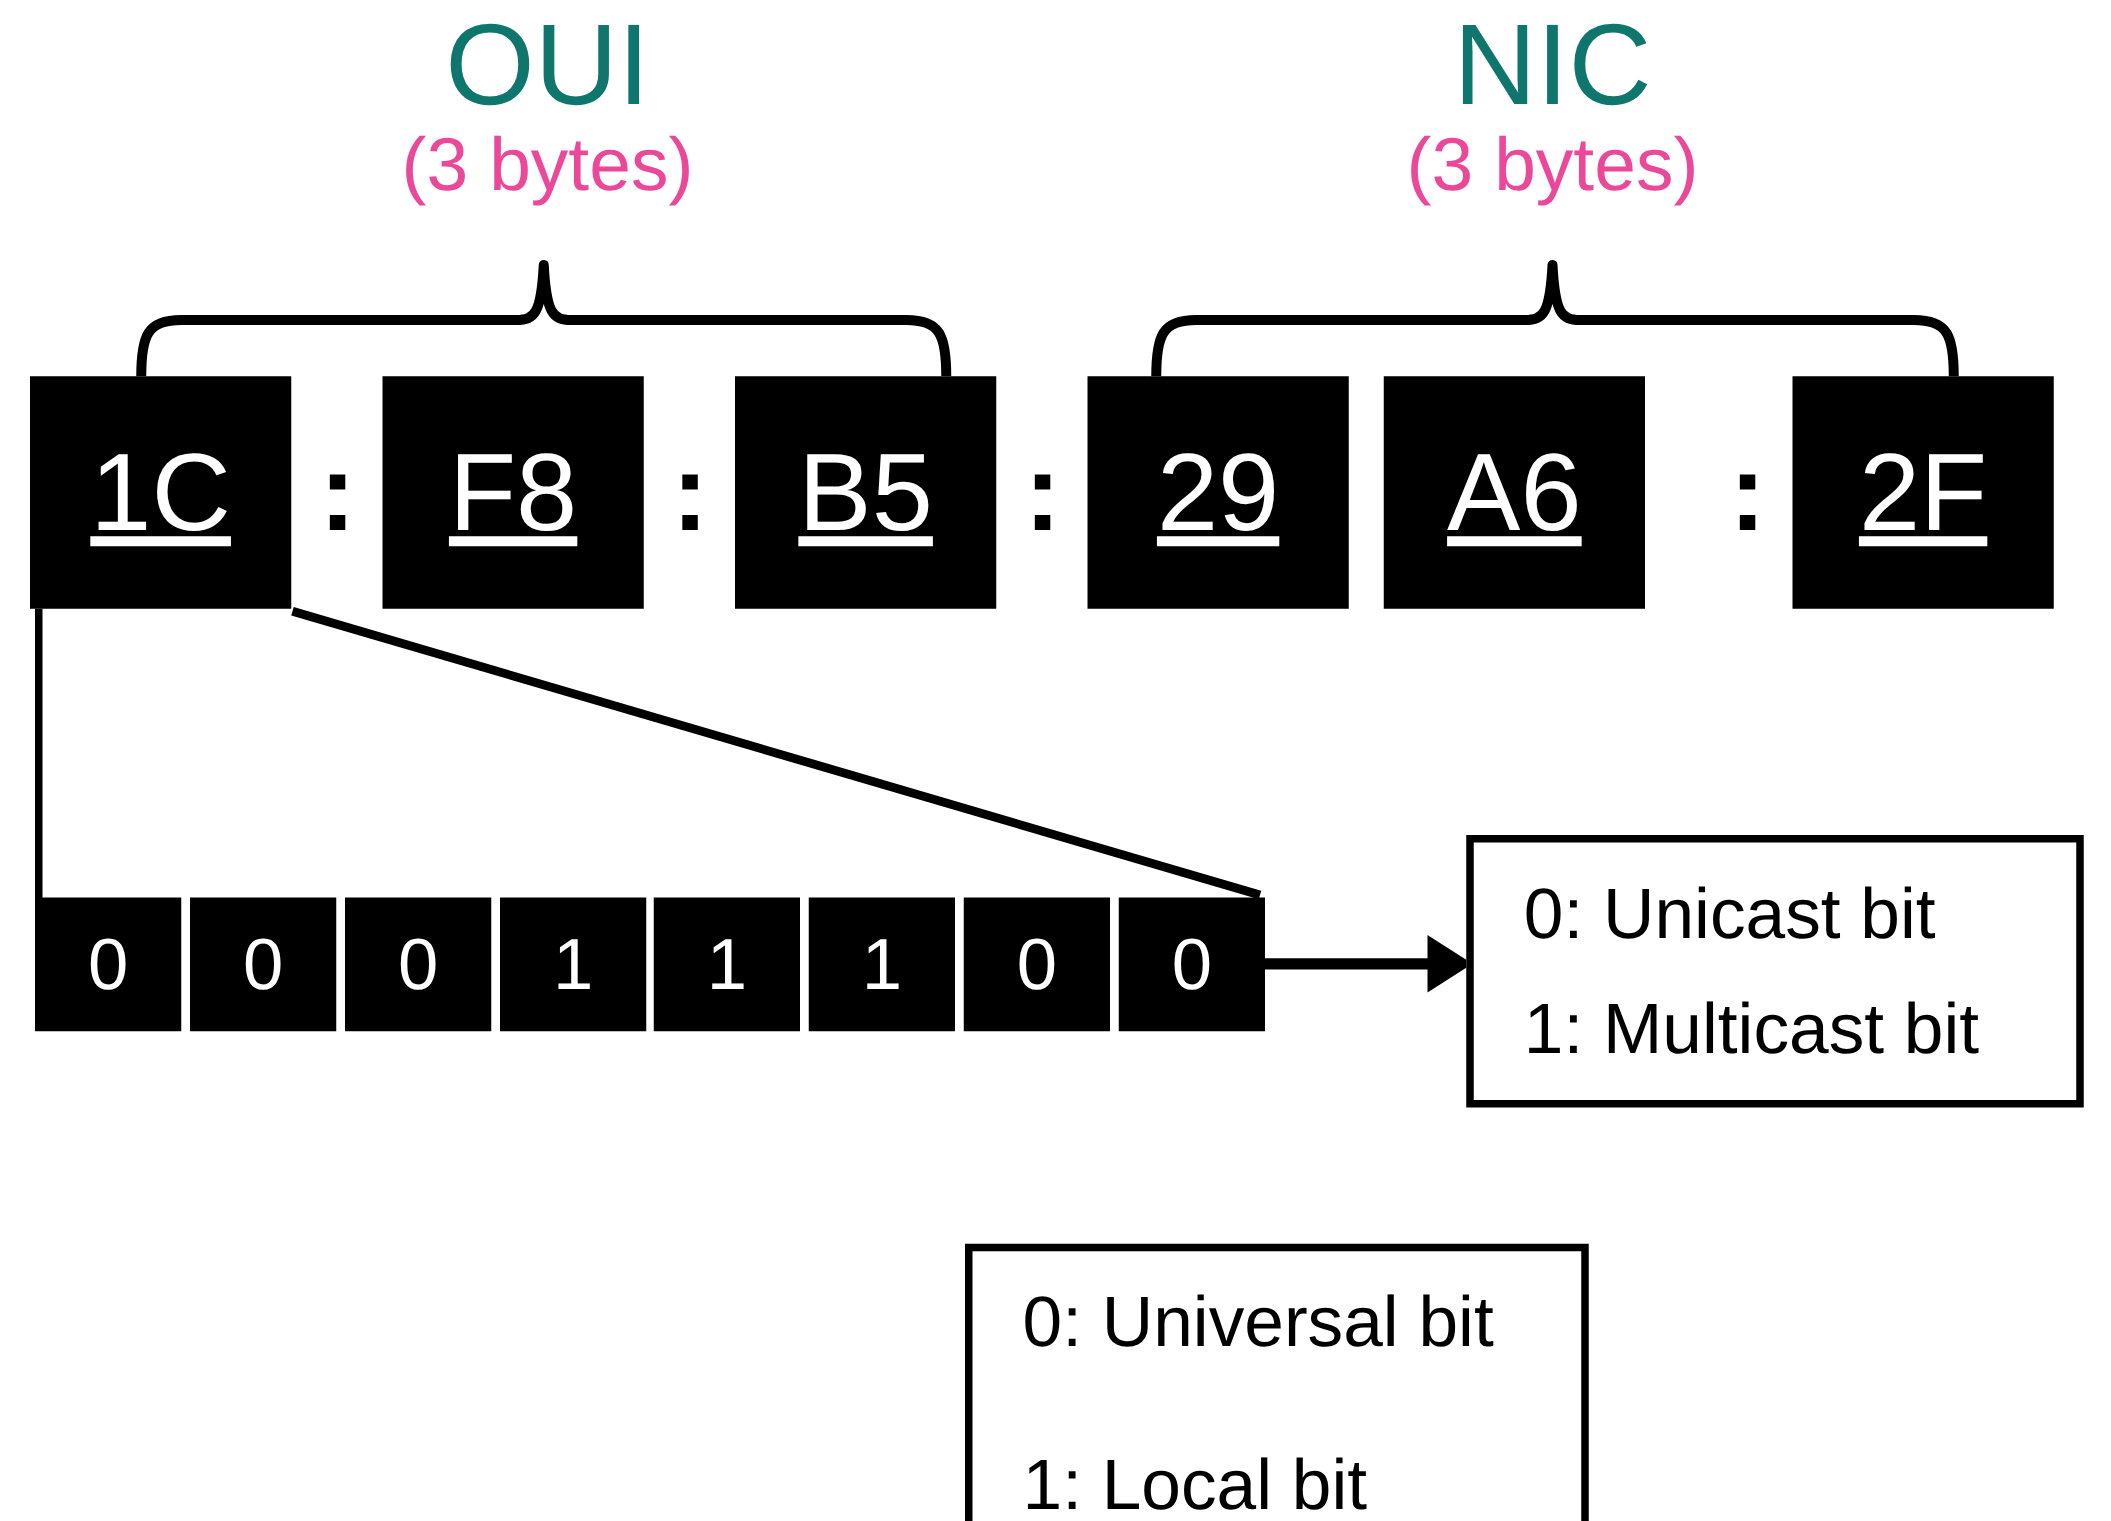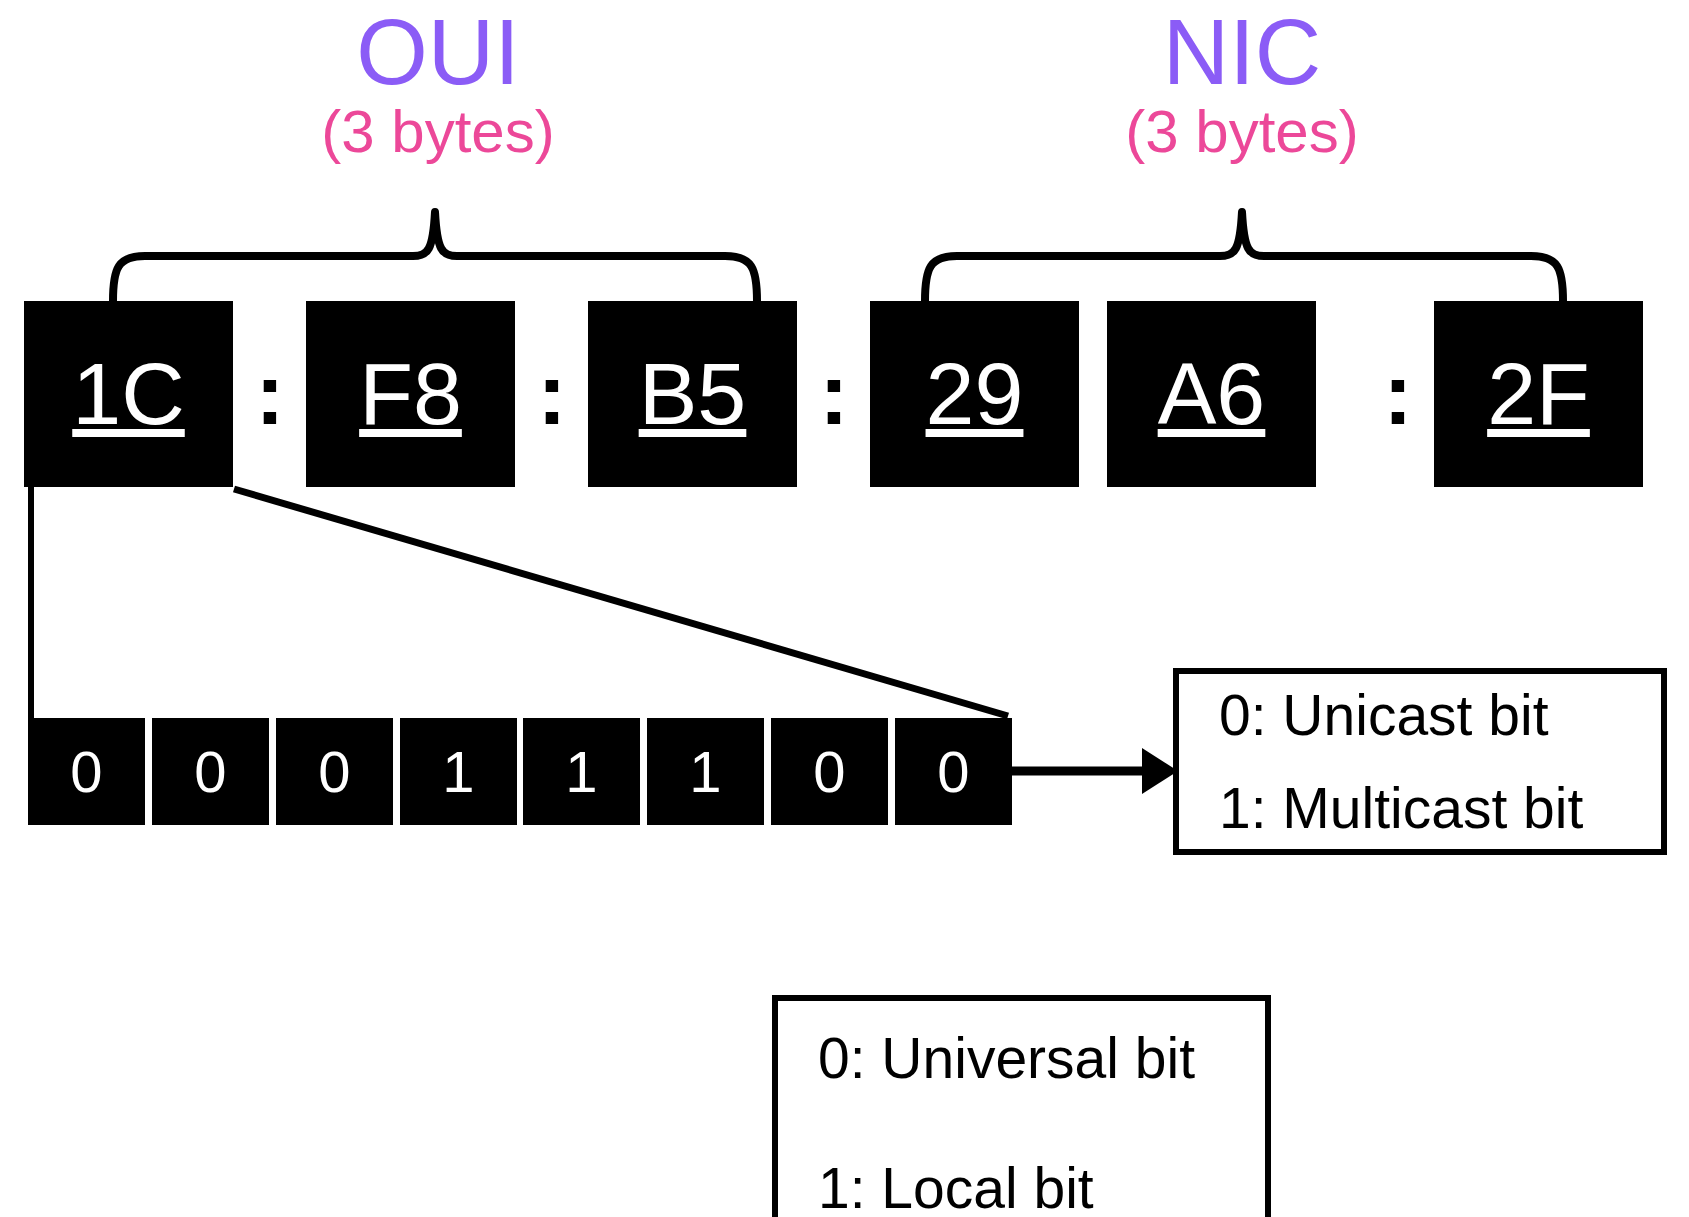--- a/index.html
+++ b/index.html
@@ -15,21 +15,21 @@
     font-family: "Liberation Sans", sans-serif;
     color: #000000;
     overflow: hidden;
   }
   .abs { position: absolute; }
   .diagram-label {
     width: 400px;
     text-align: center;
     font-size: 92px;
     line-height: 1.0;
-    color: #8b5cf6;
+    color: #0f766e;
     white-space: nowrap;
   }
   .diagram-sublabel {
     width: 400px;
     text-align: center;
     font-size: 60px;
     line-height: 1.0;
     color: #ec4899;
     white-space: nowrap;
   }
@@ -131,21 +131,21 @@
 
   <div class="abs bit-cell" style="left:28px;">0</div>
   <div class="abs bit-cell" style="left:152px;">0</div>
   <div class="abs bit-cell" style="left:276px;">0</div>
   <div class="abs bit-cell" style="left:400px;">1</div>
   <div class="abs bit-cell" style="left:523px;">1</div>
   <div class="abs bit-cell" style="left:647px;">1</div>
   <div class="abs bit-cell" style="left:771px;">0</div>
   <div class="abs bit-cell" style="left:895px;">0</div>
 
-  <div class="abs legend-box" style="left:1173px; top:668px; width:494px; height:187px;">
+  <div class="abs legend-box" style="left:1173px; top:668px; width:494px; height:218px;">
     <div>0: Unicast bit</div>
     <div>1: Multicast bit</div>
   </div>
 
   <div class="abs legend-box" style="left:772px; top:995px; width:499px; height:256px;gap:38px;">
     <div>0: Universal bit</div>
     <div>1: Local bit</div>
   </div>
 
 </div>

